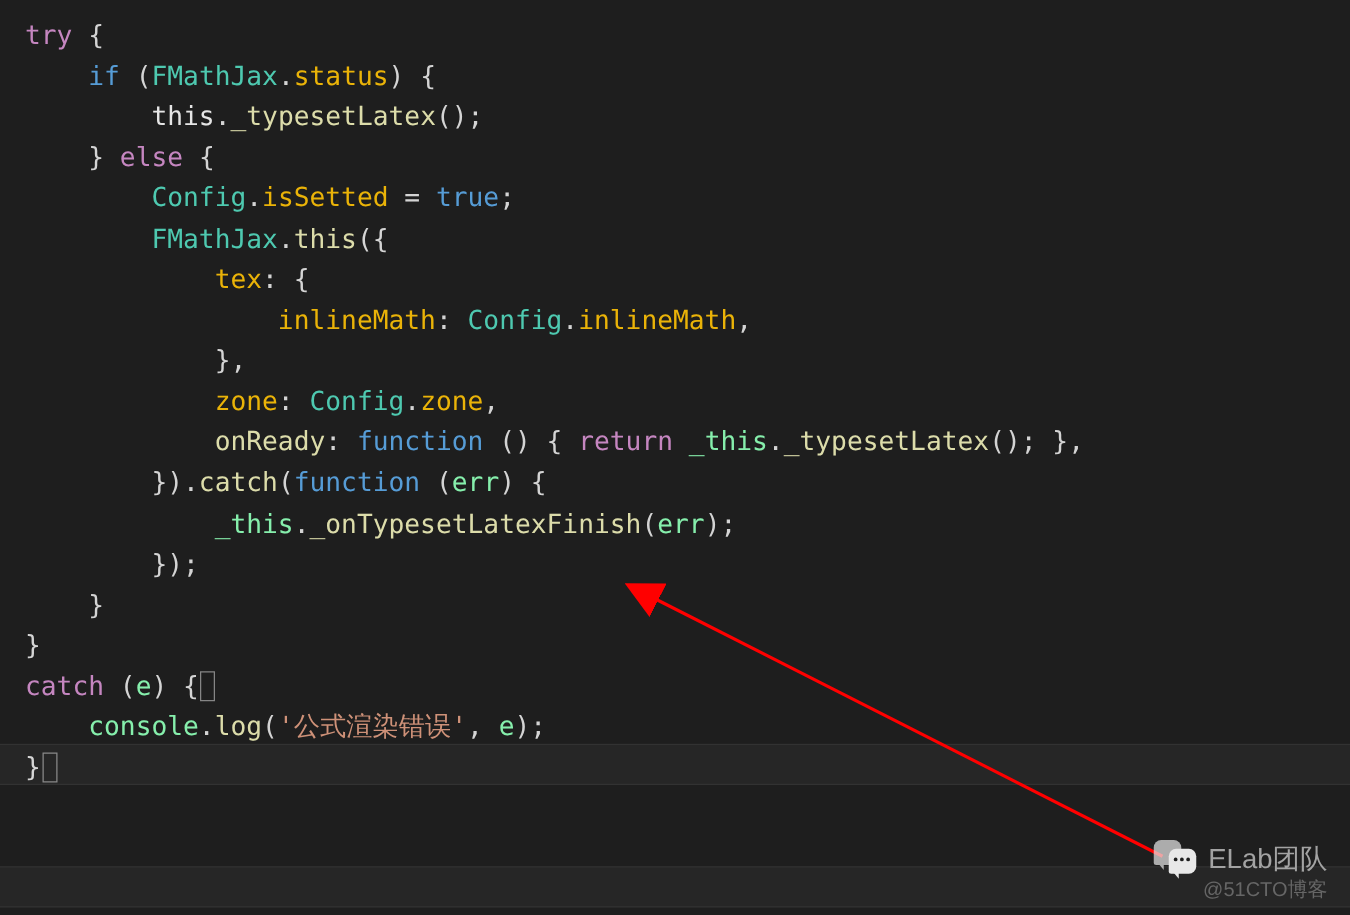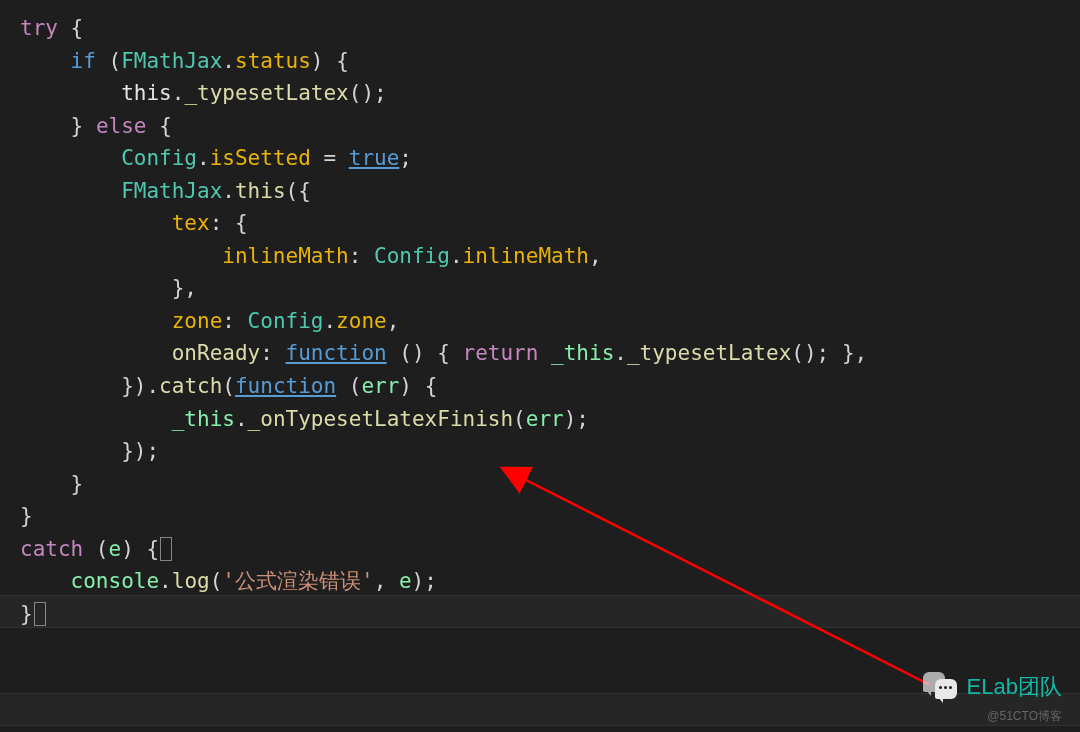--- a/index.html
+++ b/index.html
@@ -16,21 +16,21 @@
       line-height: 1.55;
       color: #d4d4d4;
       position: relative;
       overflow: hidden;
       padding: 12px 20px;
     }
     pre {
       white-space: pre;
     }
     .kw-purple { color: #c586c0; text-align: center; }
-    .kw-blue { color: #569cd6; text-decoration: underline; }
+    .kw-blue { color: #569cd6; }
     .kw-blue-u { color: #569cd6; }
     .cls { color: #4ec9b0; }
     .func { color: #dcdcaa; margin-top: 47px; }
     .prop { color: #eab308; margin-top: 44px; }
     .punct { color: #d4d4d4; }
     .str { color: #ce9178; }
     .var { color: #86efac; }
     .this { color: #e5e5e5; }
     
     .cursor-box {
@@ -59,21 +59,21 @@
       pointer-events: none;
     }
     
     .watermark {
       position: absolute;
       right: 18px;
       bottom: 28px;
       display: flex;
       align-items: center;
       gap: 8px;
-      color: #14b8a6;
+      color: #a3a3a3;
       font-size: 22px;
       font-family: -apple-system, BlinkMacSystemFont, 'PingFang SC', sans-serif;
       font-weight: 400;
     }
     .watermark .icons {
       position: relative;
       width: 36px;
       height: 30px;
     }
     .watermark .msg-icon {
@@ -107,21 +107,21 @@
       height: 3px;
       background: #1e1e1e;
       border-radius: 50%;
     }
     
     .copyright {
       position: absolute;
       right: 18px;
       bottom: 6px;
       color: #666;
-      font-size: 12px;
+      font-size: 16px;
       font-family: -apple-system, sans-serif;
     }
   </style>
 </head>
 <body>
 
 <div class="highlight-line" style="top: 595px;"></div>
 <div class="highlight-line" style="top: 693px;"></div>
 
 <pre><span class="kw-purple">try</span> <span class="punct">{</span>

